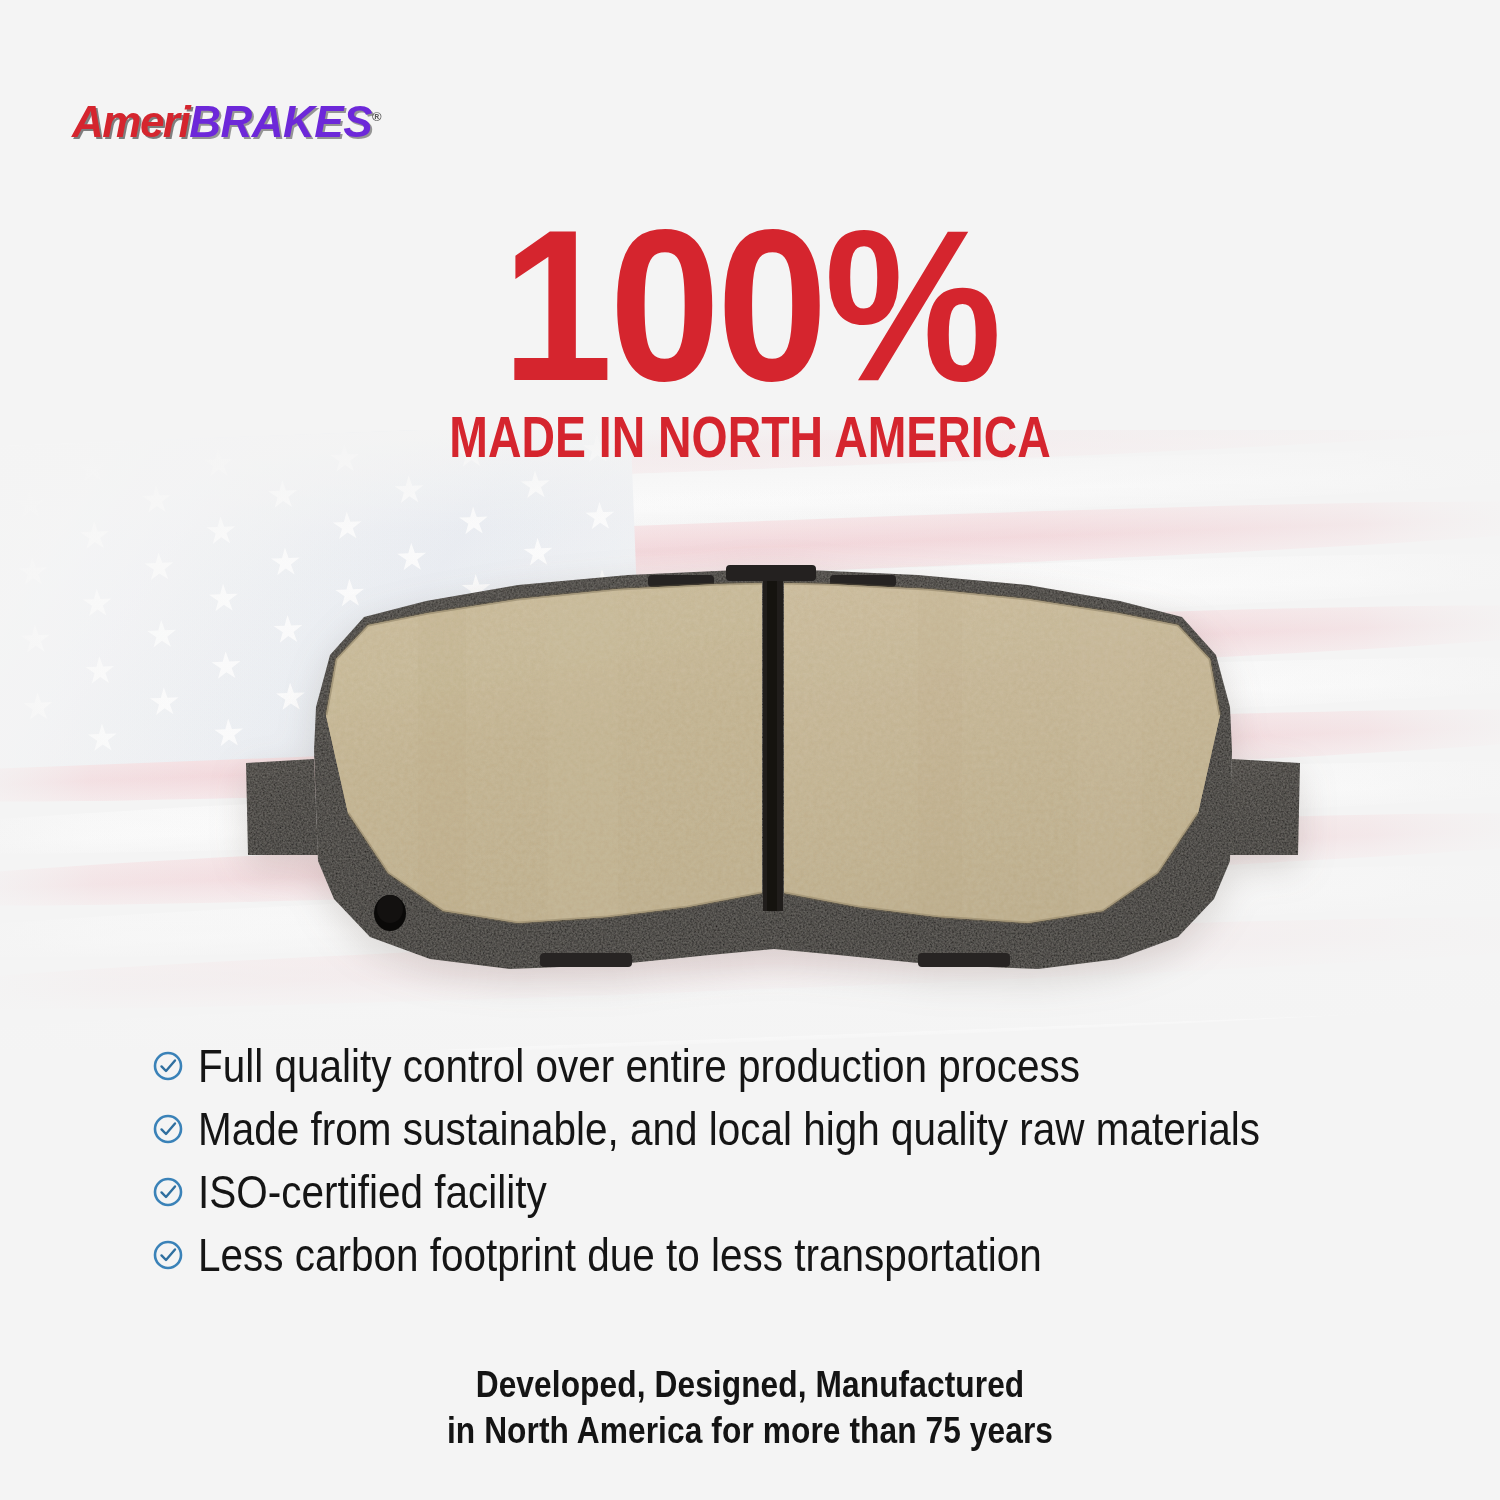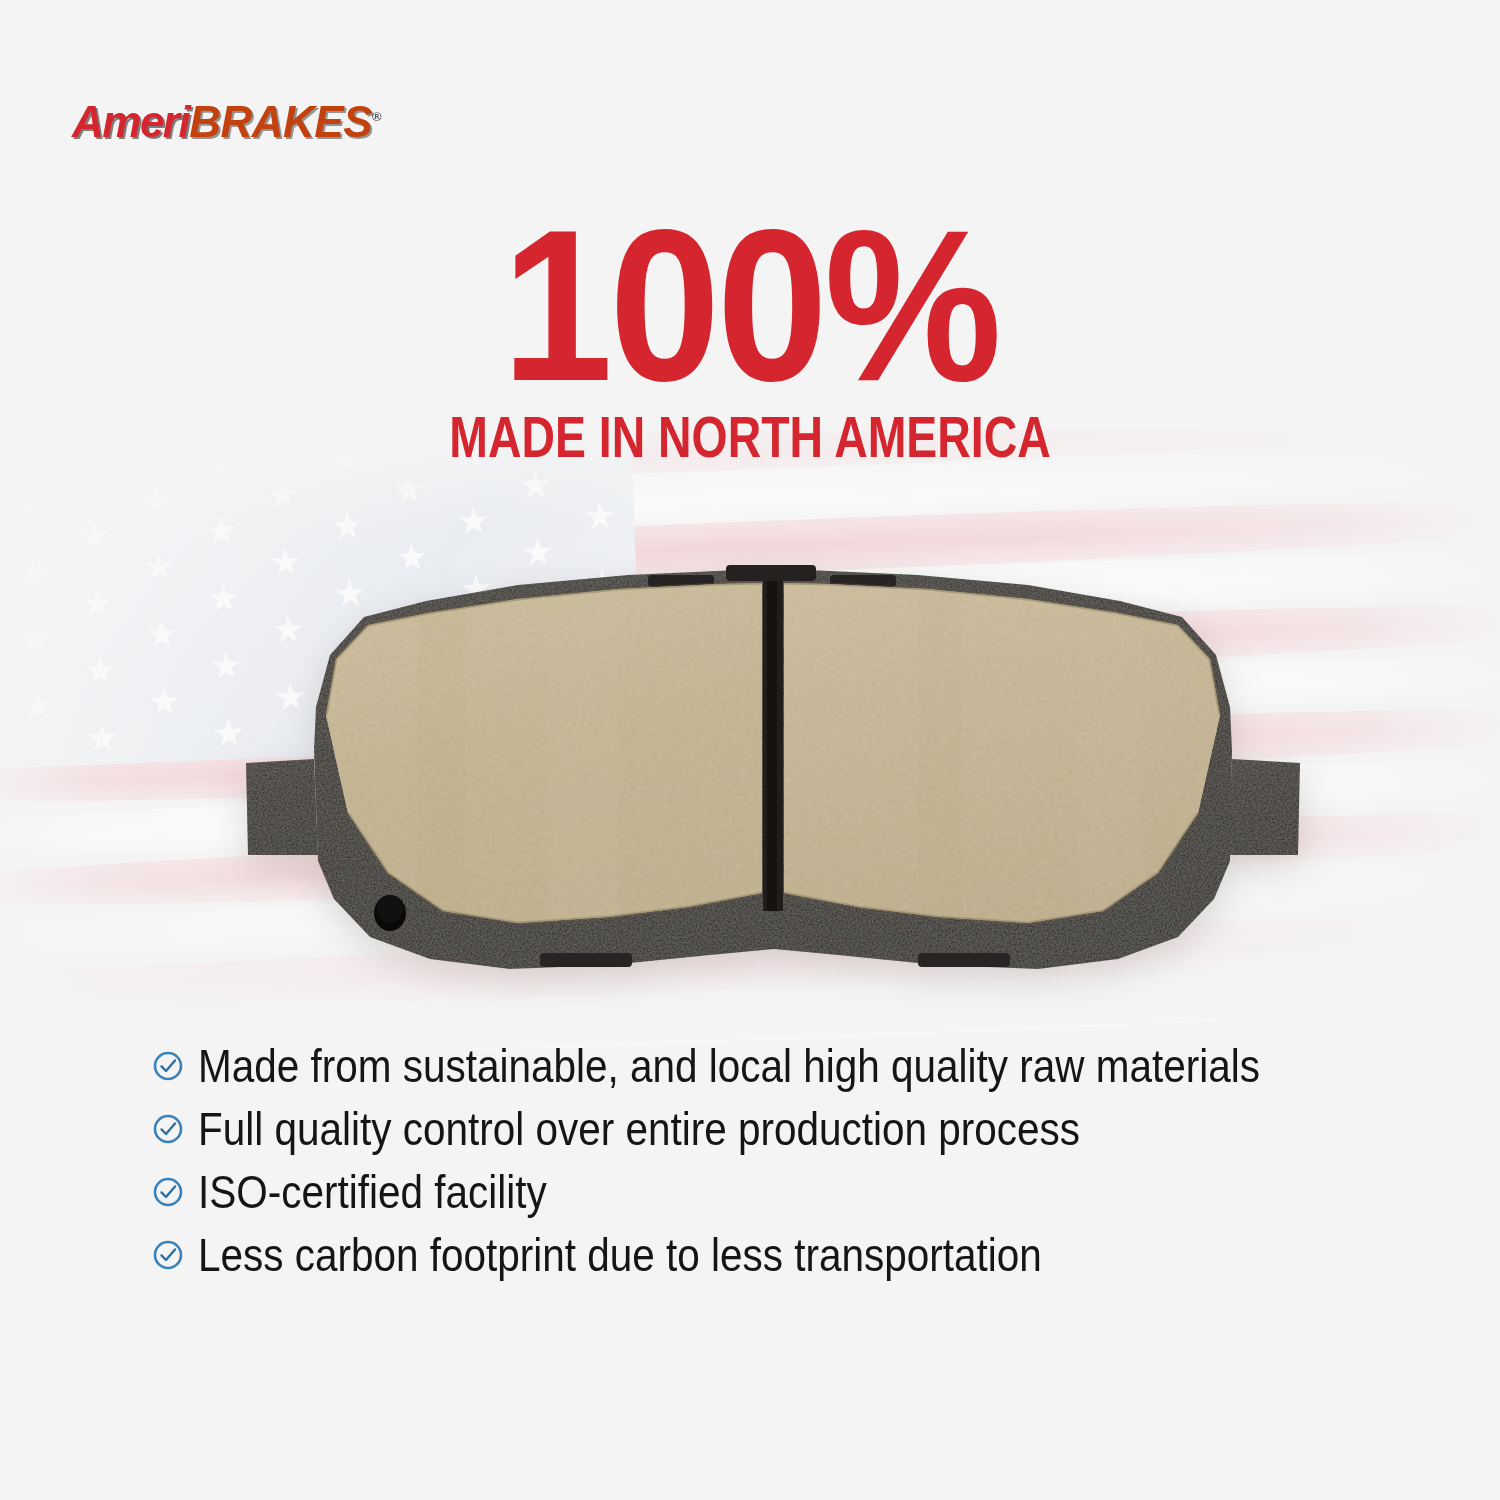--- a/index.html
+++ b/index.html
@@ -85,21 +85,21 @@
     line-height: 1;
   }
   .logo .ameri {
     color: #d5252e;
     font-style: italic;
     font-weight: 900;
     text-shadow: 2px 2px 0 rgba(30,30,30,0.55);
     letter-spacing: -1.5px;
   }
   .logo .brakes {
-    color: #c2410c;
+    color: #6d28d9;
     font-style: italic;
     font-weight: 900;
     letter-spacing: -0.5px;
     text-shadow: 2px 2px 0 rgba(30,30,30,0.45);
   }
   .logo .reg {
     color: #5a5a5a;
     font-size: 13px;
     font-style: normal;
     font-weight: 700;
@@ -402,43 +402,47 @@
     </svg>
   </div>
 
   <div class="bullets">
 
     <div class="bullet-row">
       <svg class="bullet-ico" viewBox="0 0 32 32">
         <circle cx="16" cy="16" r="13" fill="none" stroke="#3a82b8" stroke-width="2.6"></circle>
         <path d="M9.5 16.4 L14 21 L23 10.5" fill="none" stroke="#2f6f9f" stroke-width="2.4" stroke-linecap="round" stroke-linejoin="round"></path>
       </svg>
-      <span class="bullet-txt">Made from sustainable, and local high quality raw materials</span>
+      <span class="bullet-txt">Full quality control over entire production process</span>
     </div>
 
     <div class="bullet-row">
       <svg class="bullet-ico" viewBox="0 0 32 32">
         <circle cx="16" cy="16" r="13" fill="none" stroke="#3a82b8" stroke-width="2.6"></circle>
         <path d="M9.5 16.4 L14 21 L23 10.5" fill="none" stroke="#2f6f9f" stroke-width="2.4" stroke-linecap="round" stroke-linejoin="round"></path>
       </svg>
-      <span class="bullet-txt">Full quality control over entire production process</span>
+      <span class="bullet-txt">Made from sustainable, and local high quality raw materials</span>
     </div>
 
     <div class="bullet-row">
       <svg class="bullet-ico" viewBox="0 0 32 32">
         <circle cx="16" cy="16" r="13" fill="none" stroke="#3a82b8" stroke-width="2.6"></circle>
         <path d="M9.5 16.4 L14 21 L23 10.5" fill="none" stroke="#2f6f9f" stroke-width="2.4" stroke-linecap="round" stroke-linejoin="round"></path>
       </svg>
       <span class="bullet-txt">ISO-certified facility</span>
     </div>
 
     <div class="bullet-row">
       <svg class="bullet-ico" viewBox="0 0 32 32">
         <circle cx="16" cy="16" r="13" fill="none" stroke="#3a82b8" stroke-width="2.6"></circle>
         <path d="M9.5 16.4 L14 21 L23 10.5" fill="none" stroke="#2f6f9f" stroke-width="2.4" stroke-linecap="round" stroke-linejoin="round"></path>
       </svg>
       <span class="bullet-txt">Less carbon footprint due to less transportation</span>
     </div>
 
   </div>
 
+  <div class="footer">
+    <div>Developed, Designed, Manufactured</div>
+    <div>in North America for more than 75 years</div>
+  </div>
 
 </div>
 
 </body></html>

